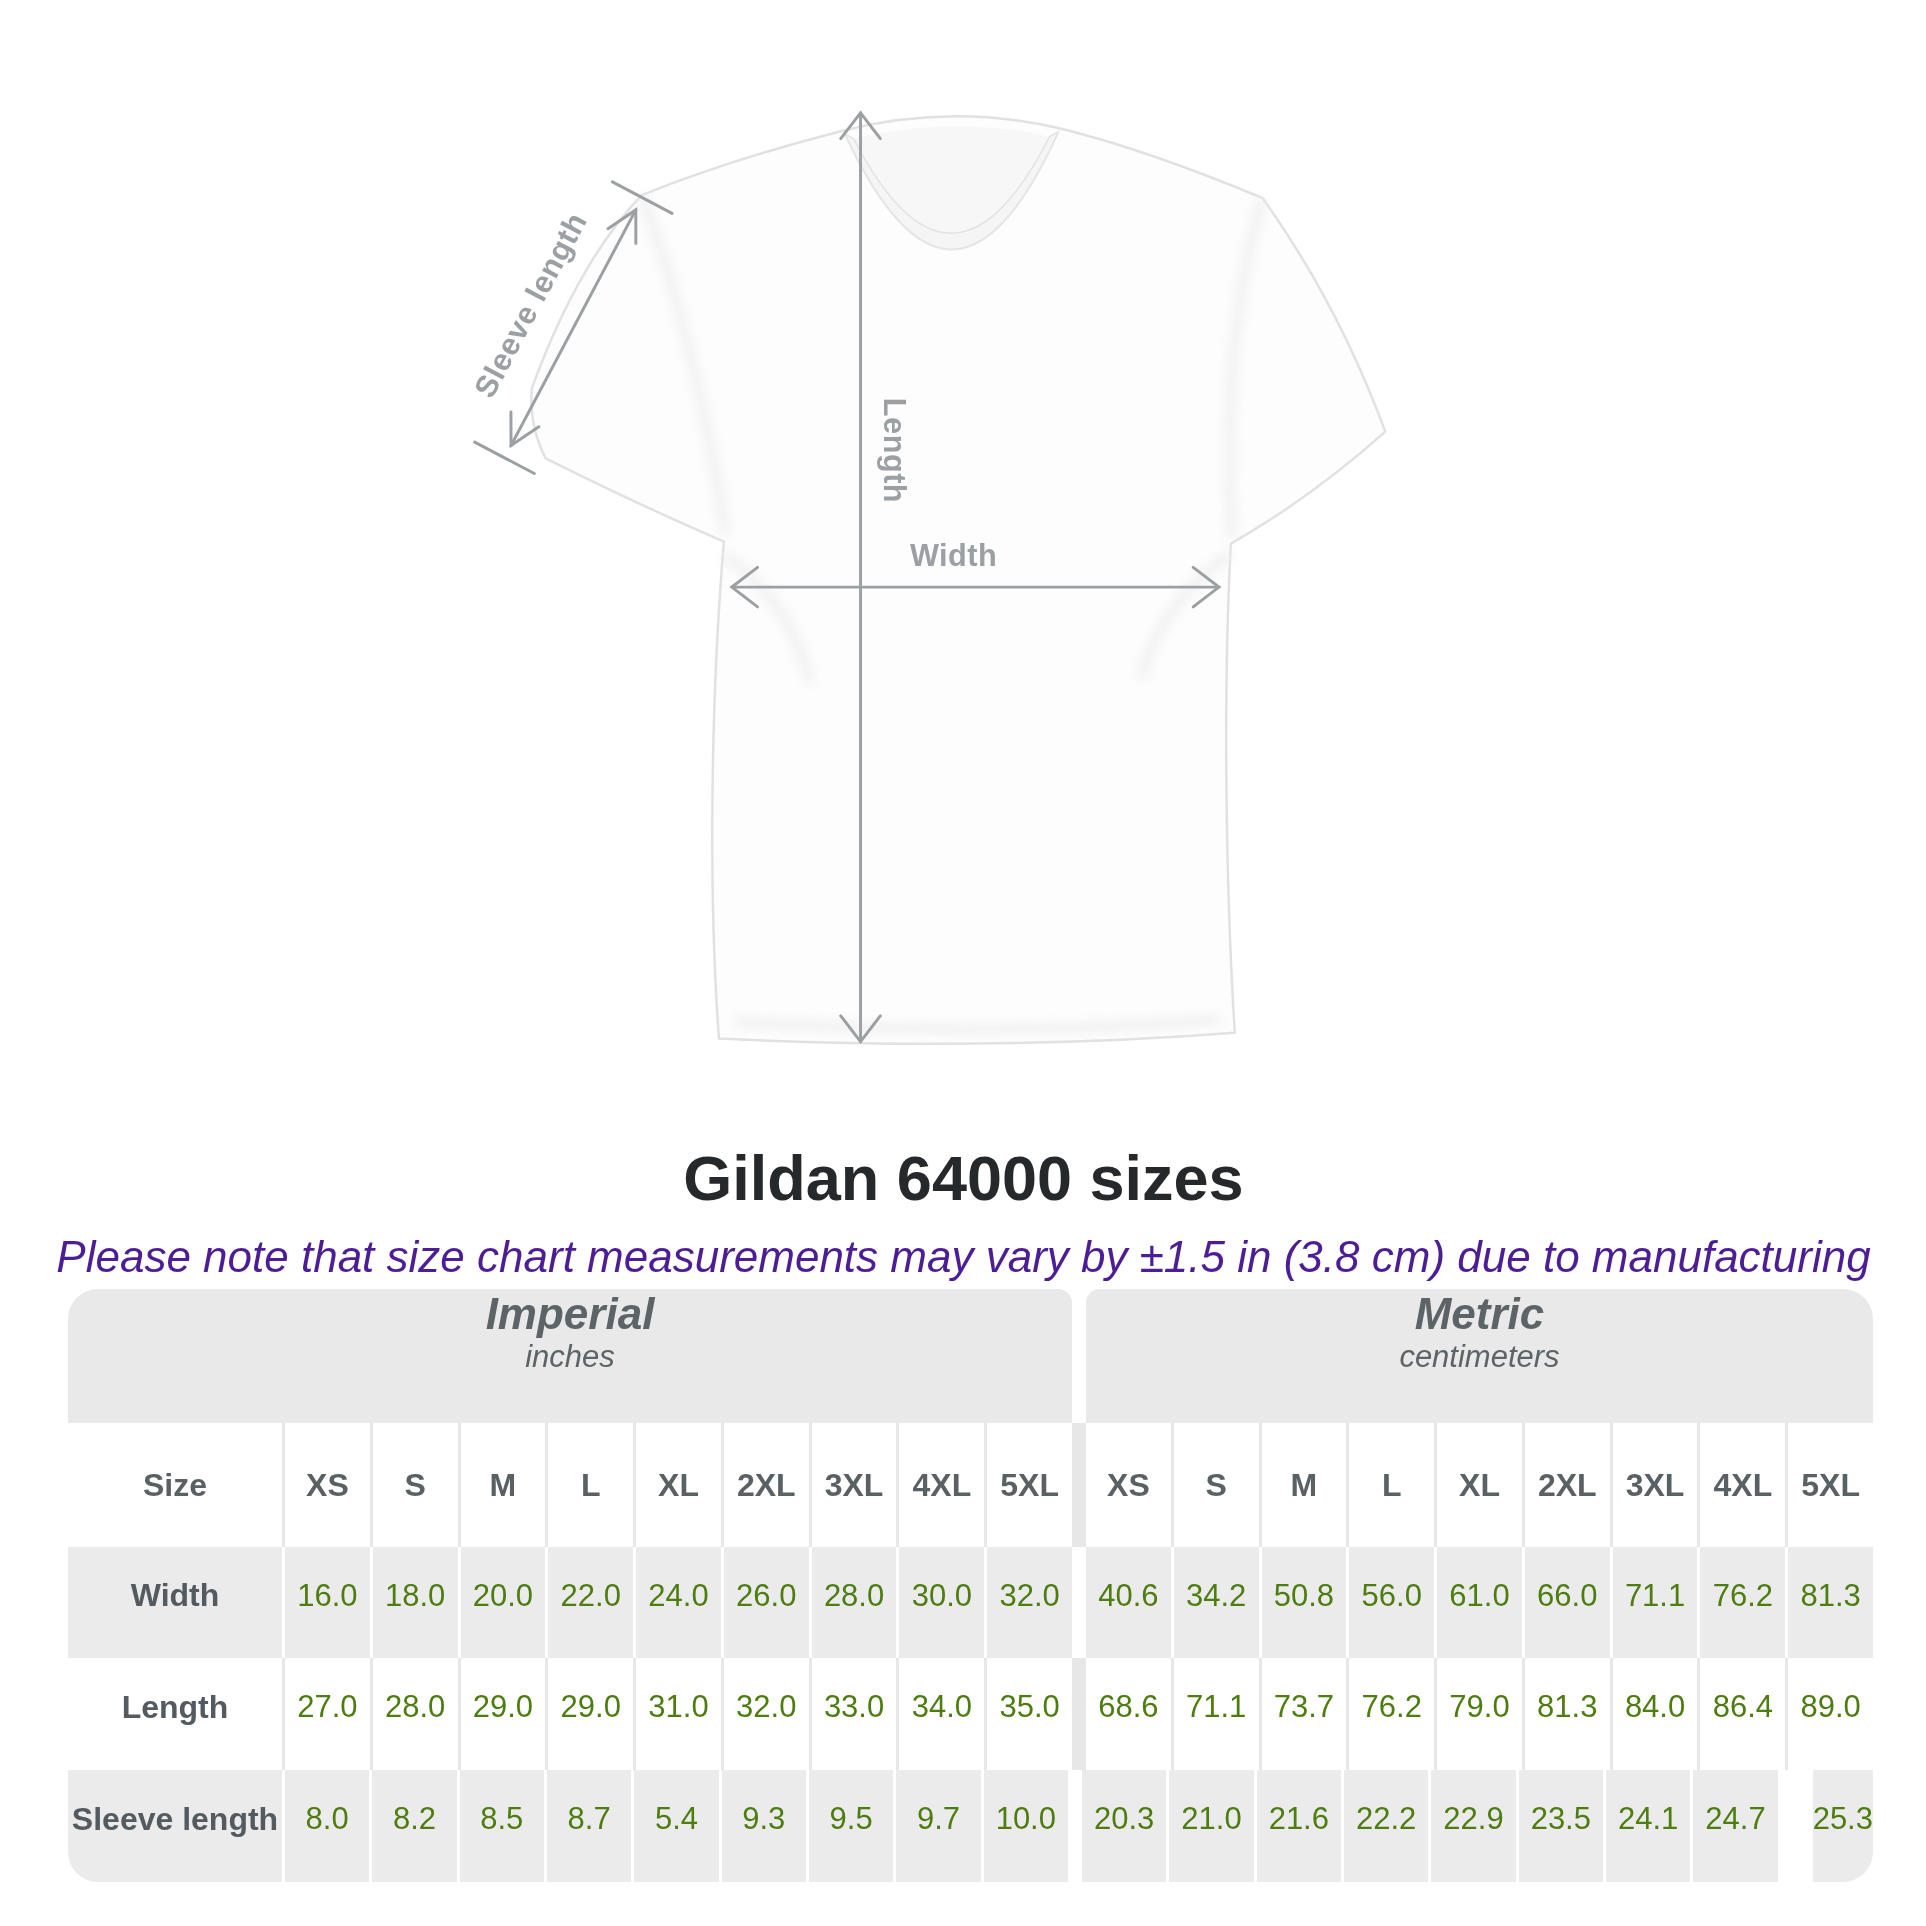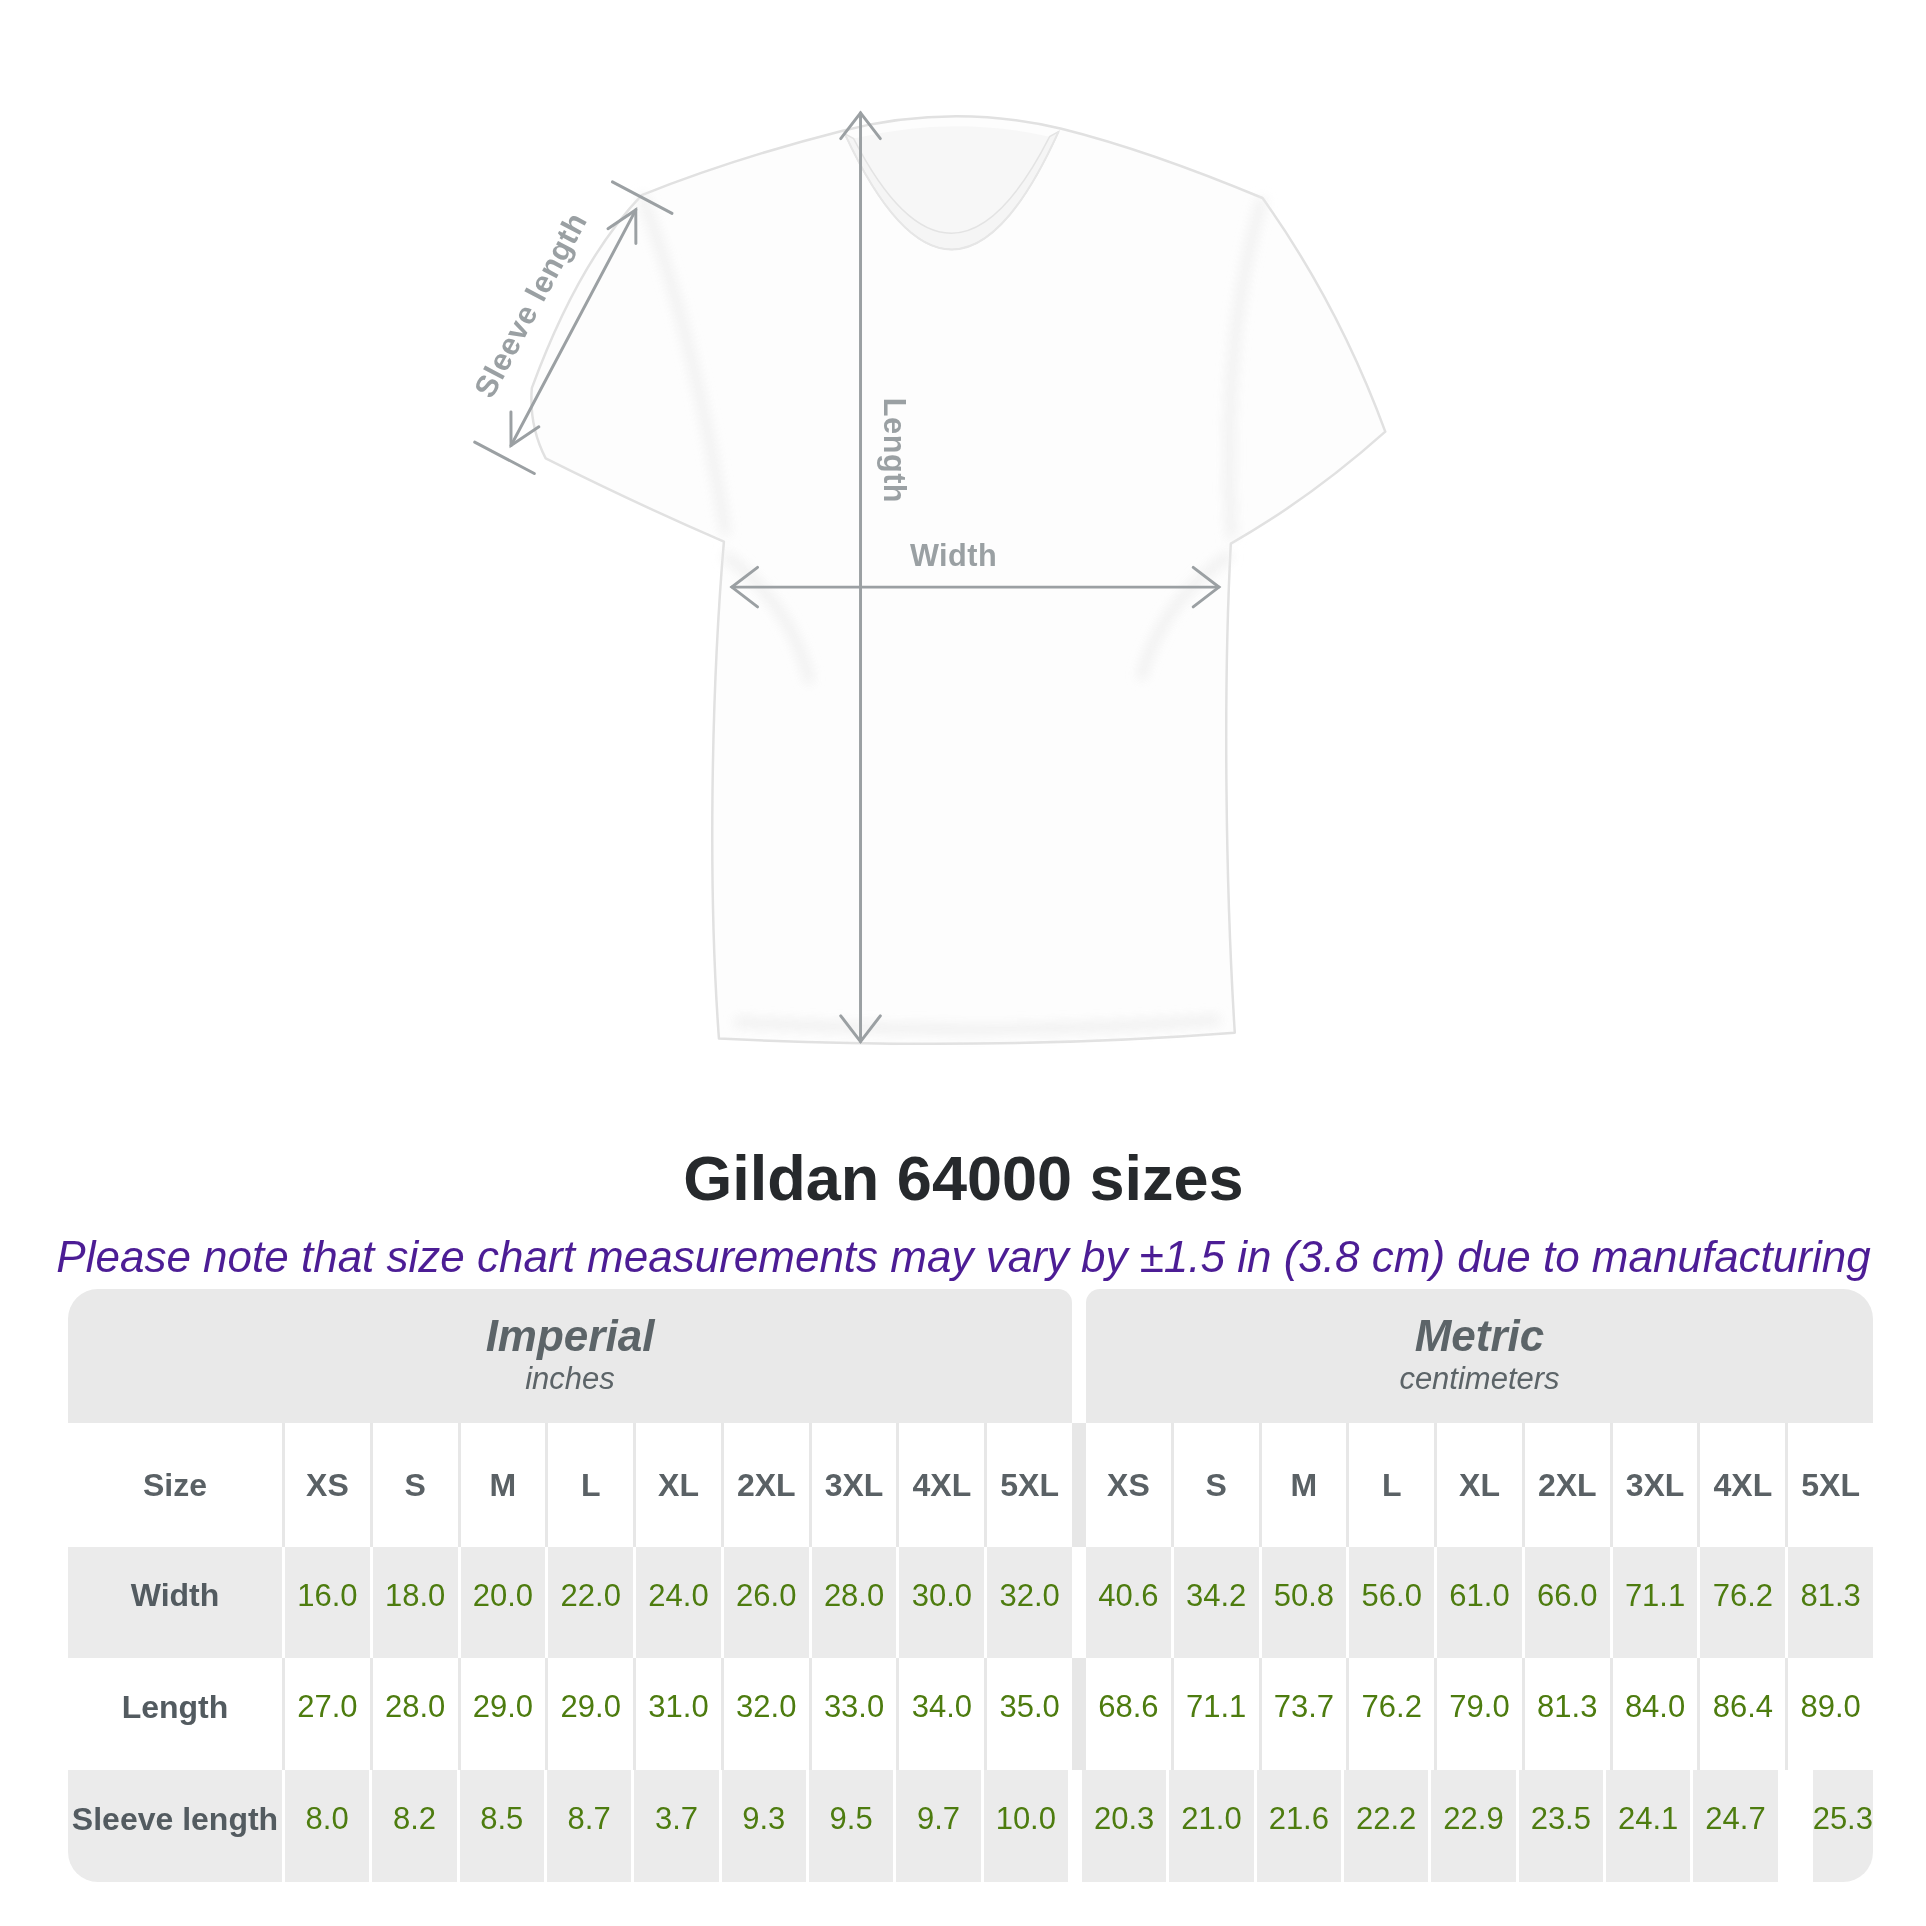--- a/index.html
+++ b/index.html
@@ -9,21 +9,21 @@
   .dim-label{font:bold 31px "Liberation Sans",sans-serif;fill:#9aa0a3;letter-spacing:.5px;}
   .page-title{position:absolute;left:0;right:0;top:1142px;text-align:center;
               font-size:63px;font-weight:bold;color:#26292c;}
   .page-subtitle{position:absolute;left:0;right:0;top:1232px;text-align:center;
                  font-size:44px;font-style:italic;color:#4c1d95;}
   .size-table{position:absolute;left:68px;top:1289px;width:1805px;}
   .trow{display:grid;grid-template-columns:214px repeat(9,1fr) 8px repeat(9,1fr);column-gap:3px;}
   
   .row-band{height:134px;background:#ffffff;}
   .band{display:flex;flex-direction:column;align-items:center;justify-content:flex-start;
-        padding-top:22px;background:#e9e9e9;}
+        background:#e9e9e9;}
   .band-imperial{grid-column:1 / 11;border-radius:30px 14px 0 0;}
   .band-metric{grid-column:12 / 21;border-radius:14px 30px 0 0;}
   .band-title{font-size:44px;font-weight:bold;font-style:italic;color:#5c6468;}
   .band-sub{margin-top:0;font-size:31px;font-style:italic;color:#5c6468;}
   
   .cell{display:flex;align-items:center;justify-content:center;}
   .row-sizes{height:124px;background:#e7e7e7;text-align:center;}
   .row-sizes .cell{background:#ffffff;}
   .row-white{height:112px;background:#e7e7e7;}
   .row-white .cell{background:#ffffff;padding-bottom:14px;}
@@ -185,21 +185,21 @@
       <div class="cell val">86.4</div>
       <div class="cell val">89.0</div>
     </div>
 
     <div class="trow row-gray row-sleeve">
       <div class="cell rlabel">Sleeve length</div>
       <div class="cell val">8.0</div>
       <div class="cell val">8.2</div>
       <div class="cell val">8.5</div>
       <div class="cell val">8.7</div>
-      <div class="cell val">3.7</div>
+      <div class="cell val">5.4</div>
       <div class="cell val">9.3</div>
       <div class="cell val">9.5</div>
       <div class="cell val">9.7</div>
       <div class="cell val">10.0</div>
       <div class="spacer"></div>
       <div class="cell val">20.3</div>
       <div class="cell val">21.0</div>
       <div class="cell val">21.6</div>
       <div class="cell val">22.2</div>
       <div class="cell val">22.9</div>

